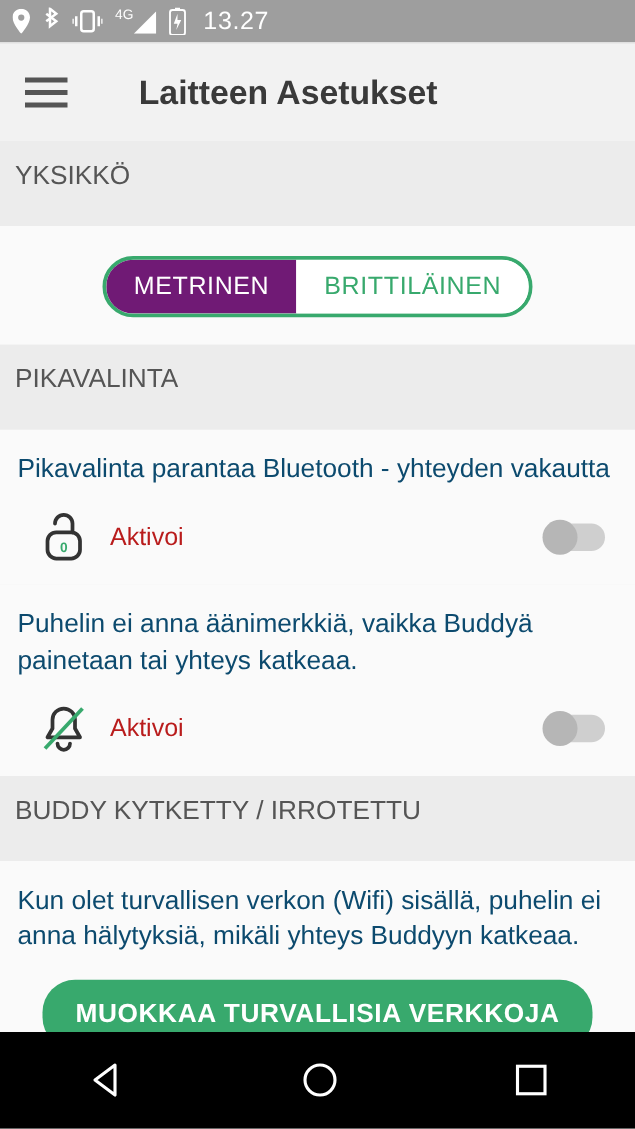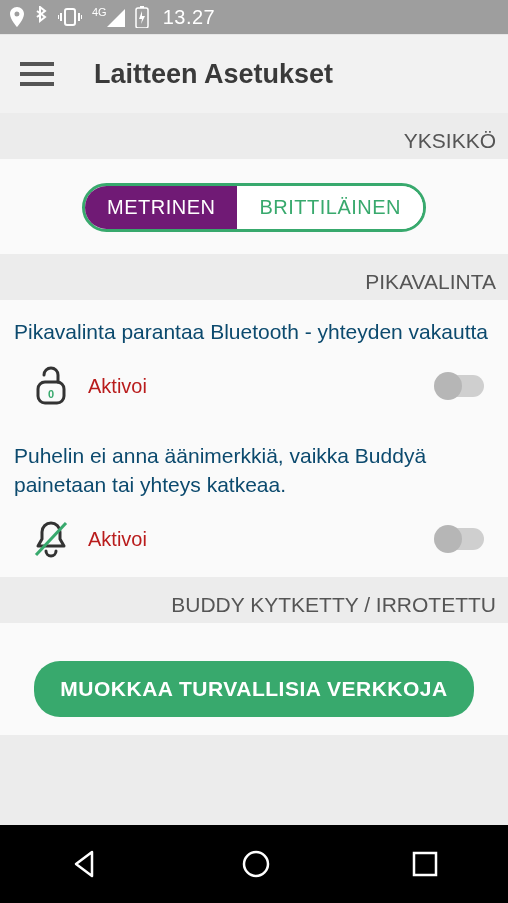--- a/index.html
+++ b/index.html
@@ -30,21 +30,21 @@
   .statusbar .sig4g .lbl { font-size:11px; line-height:10px; margin-bottom:10px; margin-right:-2px;}
   .statusbar .time { font-size:20px; letter-spacing:0.5px; margin-left:4px; }
 
   
   .appheader {
     background: #f2f2f2;
     height: 79px;
     display: flex;
     align-items: center;
     padding: 0 20px;
-    gap: 40px;
+    gap: 57px;
     border-top: 1px solid #e6e6e6;
   }
   .hamburger { width: 34px; height: 24px; position:relative; }
   .hamburger span { position:absolute; left:0; right:0; height:4px; background:#555; }
   .hamburger span:nth-child(1){ top:0; }
   .hamburger span:nth-child(2){ top:10px; }
   .hamburger span:nth-child(3){ top:20px; }
   .appheader h1 {
     font-size: 27px;
     font-weight: 700;
@@ -52,25 +52,24 @@
   }
 
   
   .content {
     flex:1;
     overflow-y:auto;
     background:#ececec;
   }
 
   .section-label {
-    padding: 16px 12px 6px 12px;
+    padding: 16px 12px 28px 12px;
     font-size: 21px;
     color:#555;
     background:#ececec;
-    text-align:right;
   }
 
   .card {
     background:#fafafa;
     padding: 18px 14px 18px 14px;
   }
 
   
   .segwrap { display:flex; justify-content:center; padding: 6px 0 4px 0;}
   .segmented {
@@ -228,20 +227,21 @@
       </span>
       <span class="lbl">Aktivoi</span>
       <div class="switch">
           <div class="knob"></div>
         </div>
     </div>
   </div>
 
   <div class="section-label">BUDDY KYTKETTY / IRROTETTU</div>
   <div class="card">
+    <div class="desc">Kun olet turvallisen verkon (Wifi) sisällä, puhelin ei anna hälytyksiä, mikäli yhteys Buddyyn katkeaa.</div>
     <div class="bigbtn-wrap">
       <button class="bigbtn">MUOKKAA TURVALLISIA VERKKOJA</button>
     </div>
   </div>
 
 </div>
 
 <div class="navbar">
   <span>
     <svg width="30" height="30" viewBox="0 0 30 30">

